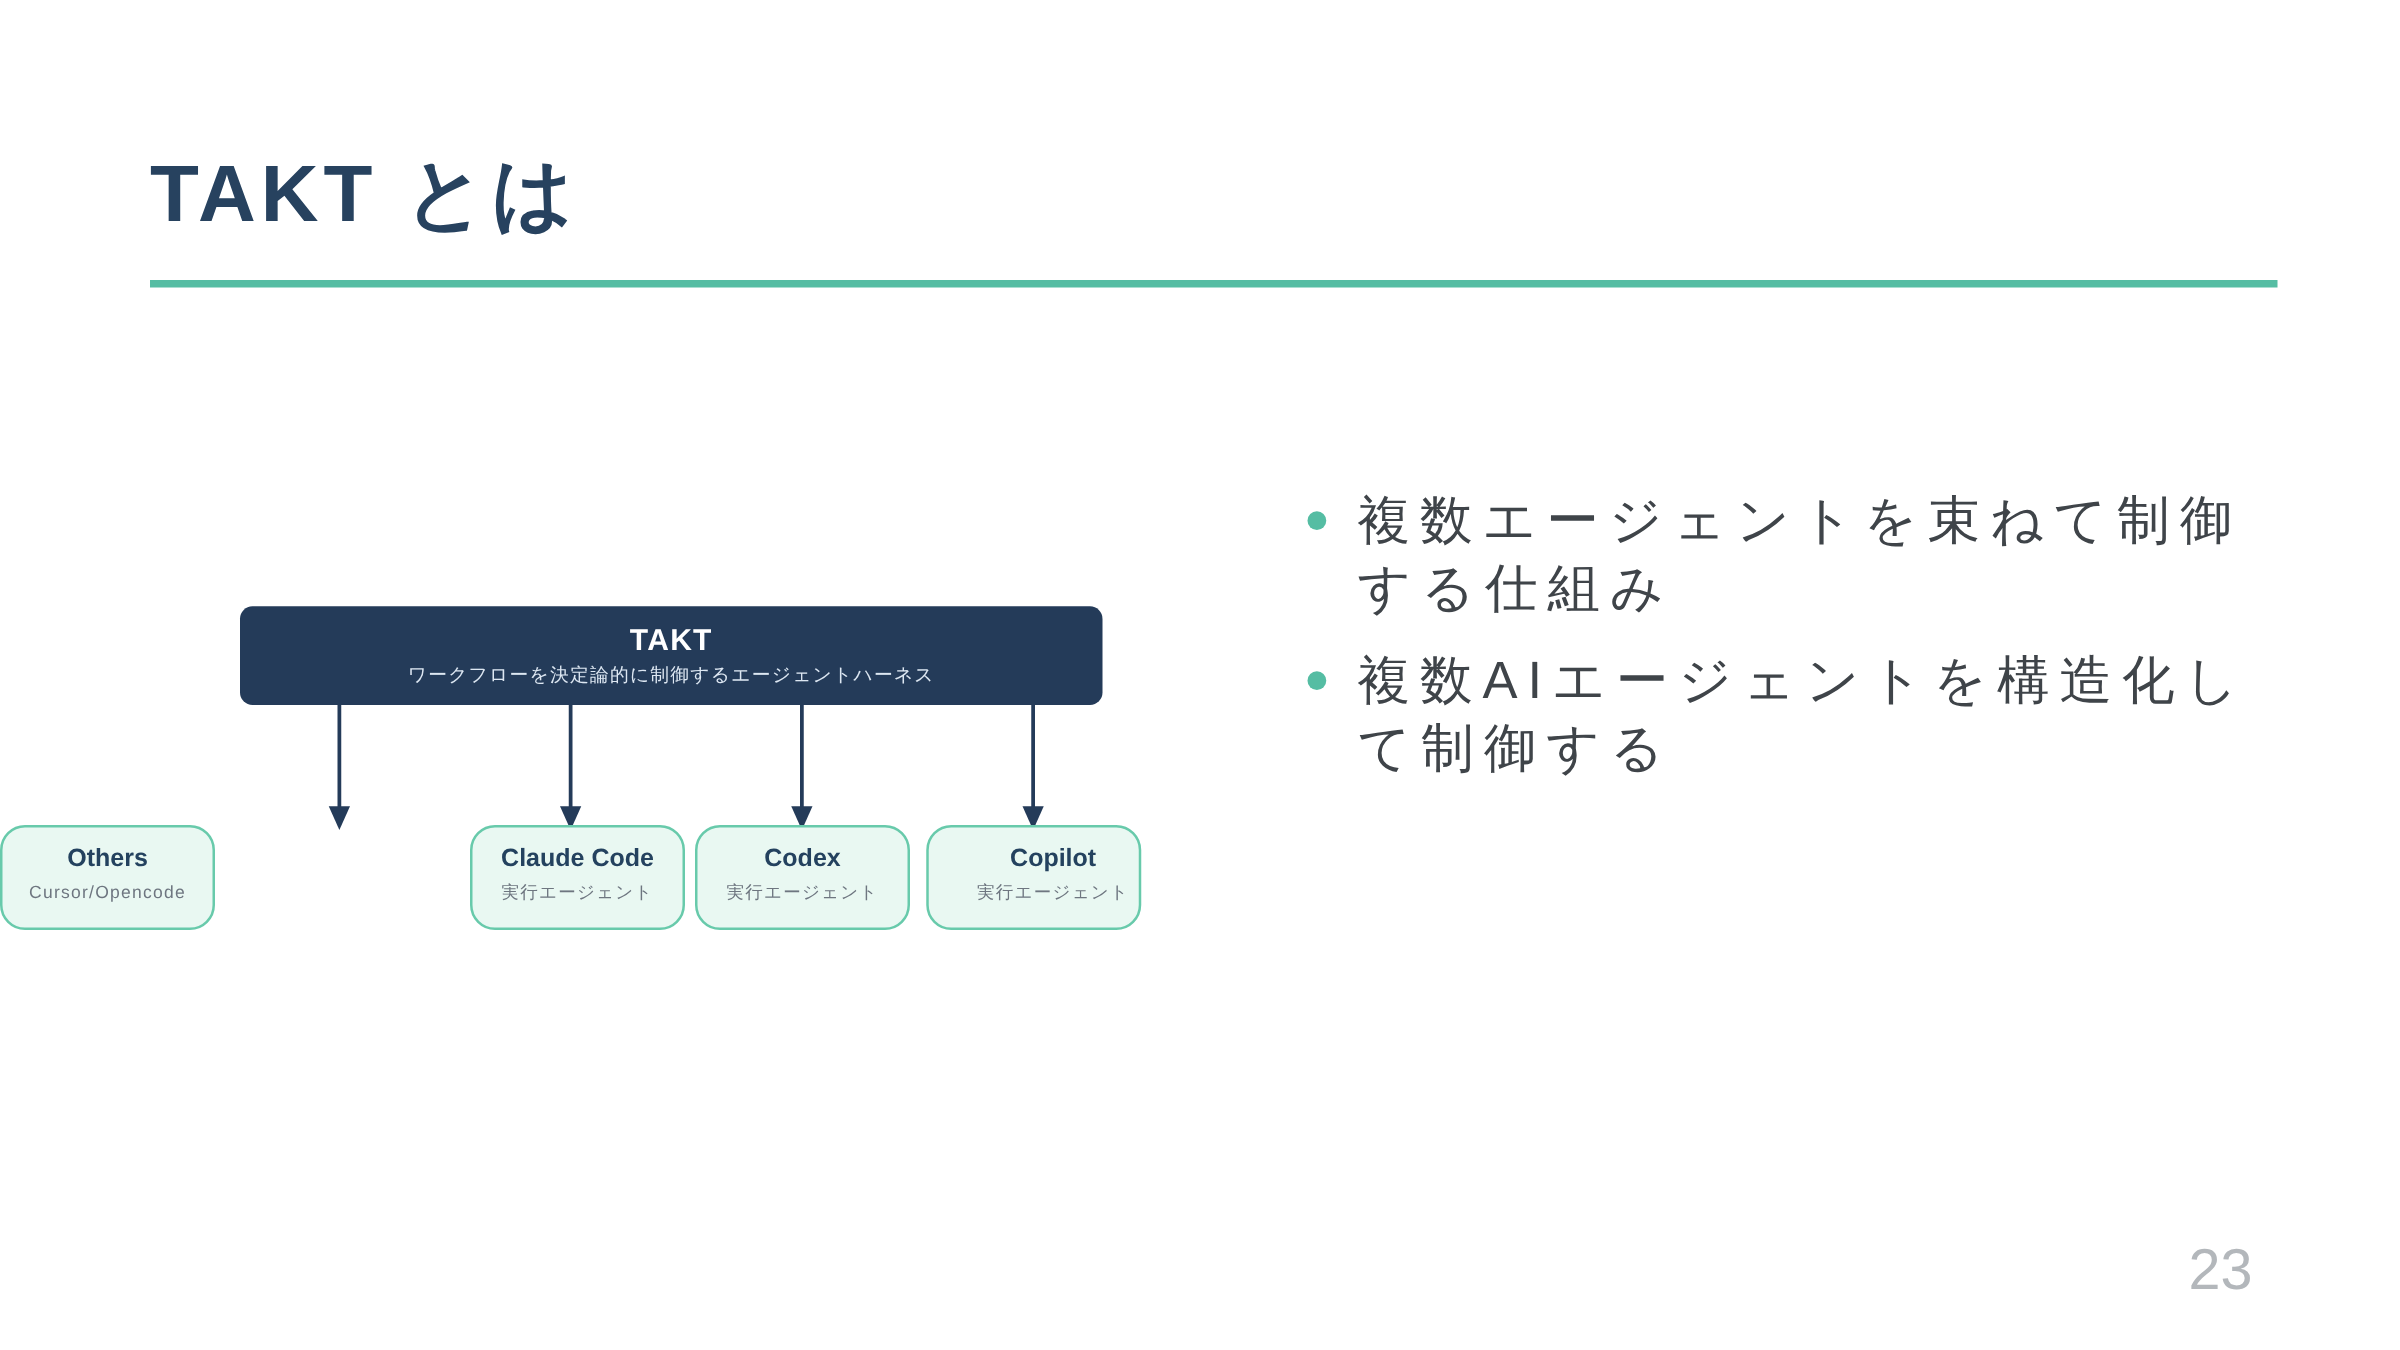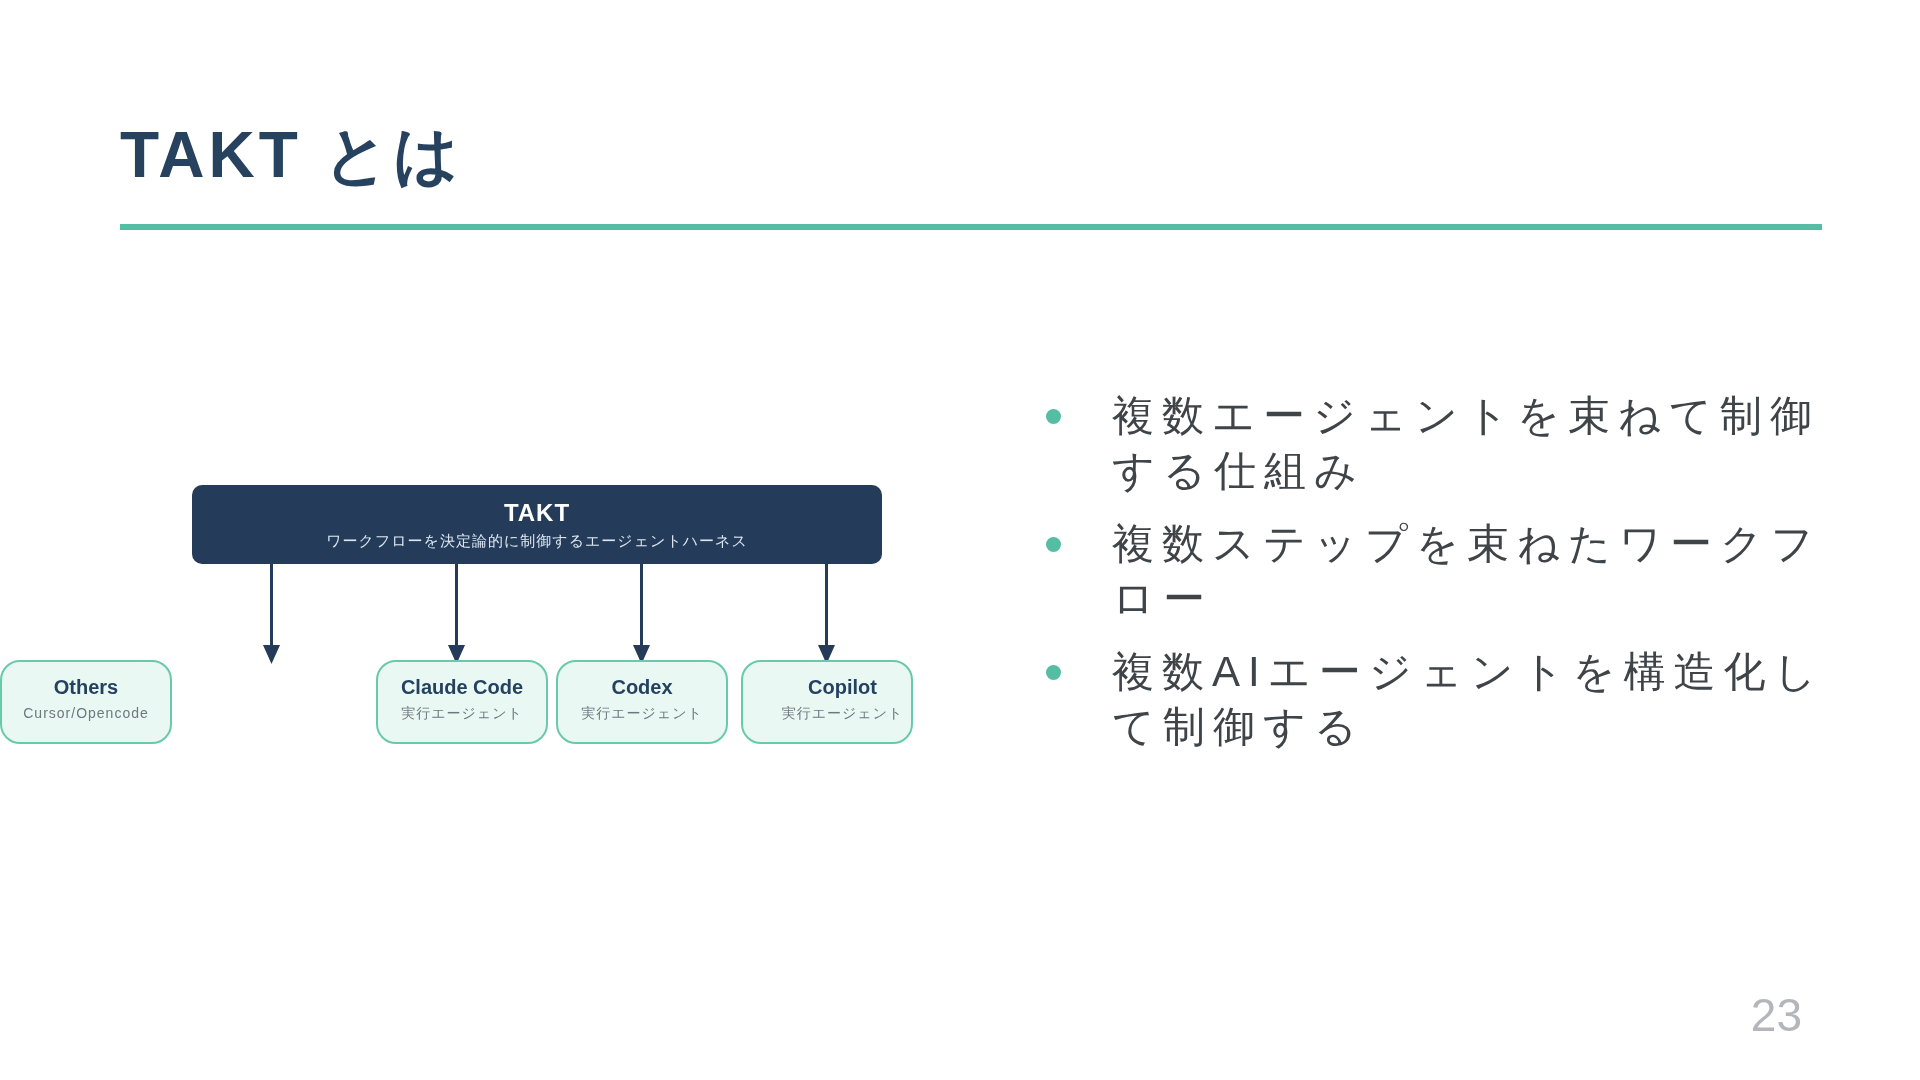--- a/index.html
+++ b/index.html
@@ -121,21 +121,20 @@
     top: 340px;
     width: 796px;
     margin: 0;
     padding: 0;
     list-style: none;
   }
   .bullet-item {
     display: flex;
     align-items: flex-start;
     margin-bottom: 18px;
-    gap: 26px;
   }
   .bullet-dot {
     flex: 0 0 15px;
     width: 15px;
     height: 15px;
     margin-top: 21px;
     margin-right: 25px;
     border-radius: 50%;
     background: #55bda3;
   }
@@ -205,23 +204,19 @@
 
   </div>
 
   <ul class="bullets">
     <li class="bullet-item">
       <span class="bullet-dot"></span>
       <span class="bullet-text">複数エージェントを束ねて制御する仕組み</span>
     </li>
     <li class="bullet-item">
       <span class="bullet-dot"></span>
-      <span class="bullet-text">複数ステップを束ねたワークフロー</span>
-    </li>
-    <li class="bullet-item">
-      <span class="bullet-dot"></span>
       <span class="bullet-text">複数AIエージェントを構造化して制御する</span>
     </li>
   </ul>
 
   <div class="page-number">23</div>
 
 </div>
 
 </body></html>

